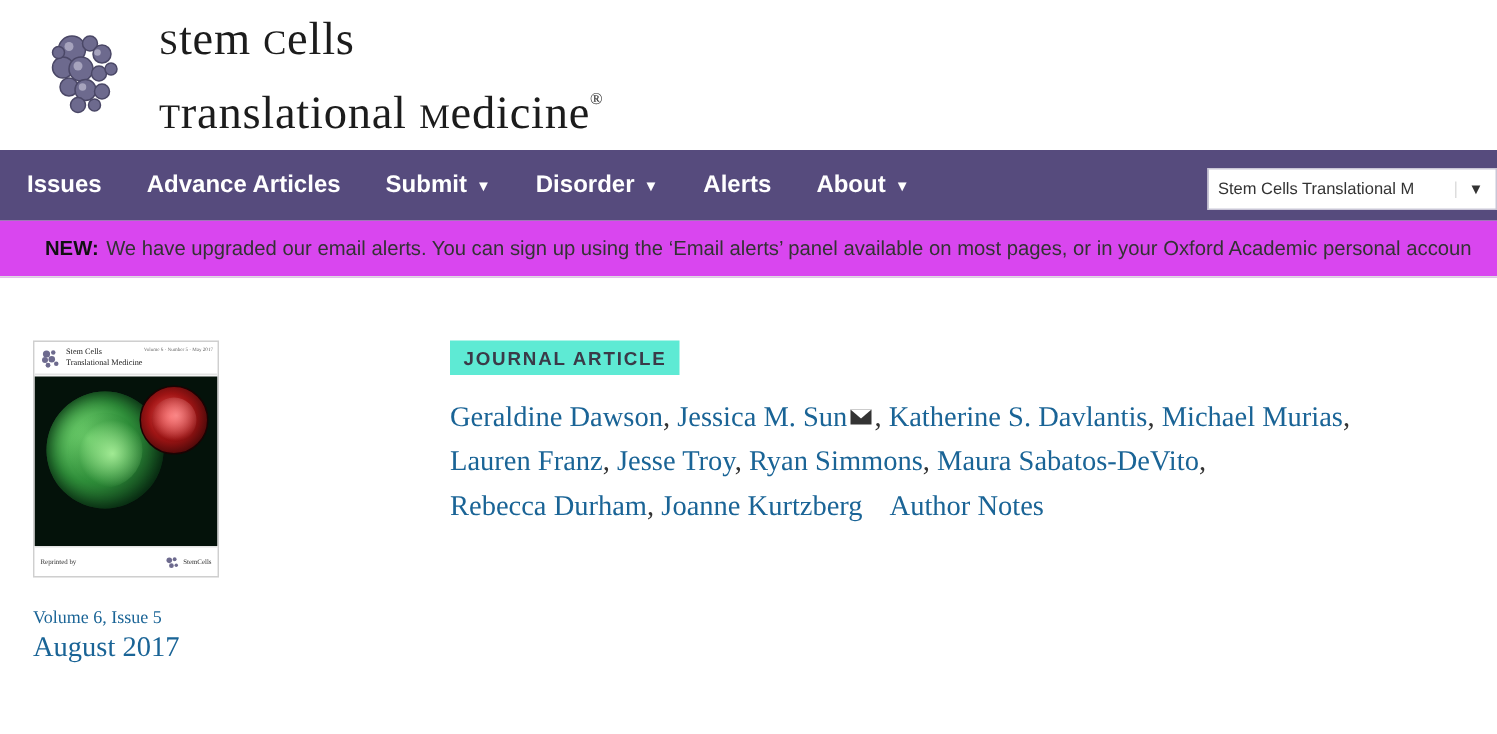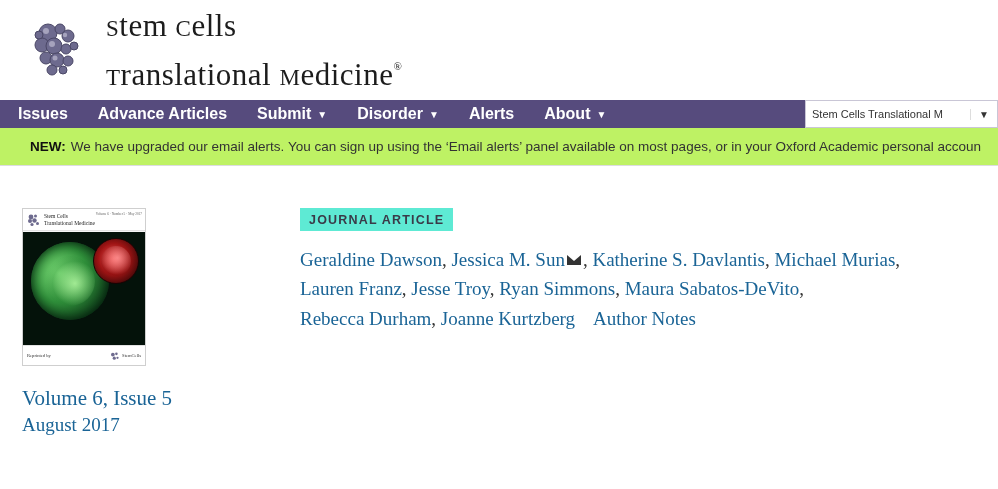--- a/index.html
+++ b/index.html
@@ -57,21 +57,21 @@
   .reg {
     font-size: 11px;
     vertical-align: top;
     position: relative;
     top: 2px;
   }
 
   
   .navbar {
     background: #564b7d;
-    height: 28px;
+    height: 47px;
     display: flex;
     align-items: center;
     padding-left: 18px;
     box-sizing: border-box;
     position: relative;
   }
   .nav-item {
     color: #ffffff;
     font-size: 16px;
     font-weight: bold;
@@ -85,21 +85,21 @@
   .nav-item:last-of-type { margin-right: 0; }
   .caret {
     font-size: 10px;
     line-height: 1;
     position: relative;
     top: 1px;
   }
   .journal-select {
     position: absolute;
     right: 0;
-    top: 0;
+    top: 12px;
     width: 193px;
     height: 28px;
     background: #ffffff;
     border: 1px solid #c9c6d6;
     display: flex;
     align-items: center;
     font-size: 11px;
     color: #333;
     box-sizing: border-box;
     cursor: pointer;
@@ -113,21 +113,21 @@
   .journal-select .sel-caret {
     width: 26px;
     text-align: center;
     font-size: 10px;
     border-left: 1px solid #ddd;
     color: #333;
   }
 
   
   .alert-banner {
-    background: #bef264;
+    background: #d946ef;
     border-bottom: 1px solid #dcdce0;
     height: 38px;
     display: flex;
     align-items: center;
     padding-left: 30px;
     box-sizing: border-box;
     font-size: 13.5px;
     color: #333;
     white-space: nowrap;
     overflow: hidden;
@@ -246,21 +246,21 @@
   }
   .cover-bottom .logo-mini {
     display: flex;
     align-items: center;
     gap: 2px;
   }
   .cover-bottom .logo-mini svg { width: 10px; height: 10px; }
   .issue-link {
     color: #1a6496;
     font-family: "Liberation Serif", serif;
-    font-size: 21px;
+    font-size: 12px;
     margin-top: 18px;
     cursor: pointer;
     line-height: 1.35;
   }
   .issue-date {
     color: #1a6496;
     font-family: "Liberation Serif", serif;
     font-size: 19px;
     margin-top: 2px;
     cursor: pointer;

